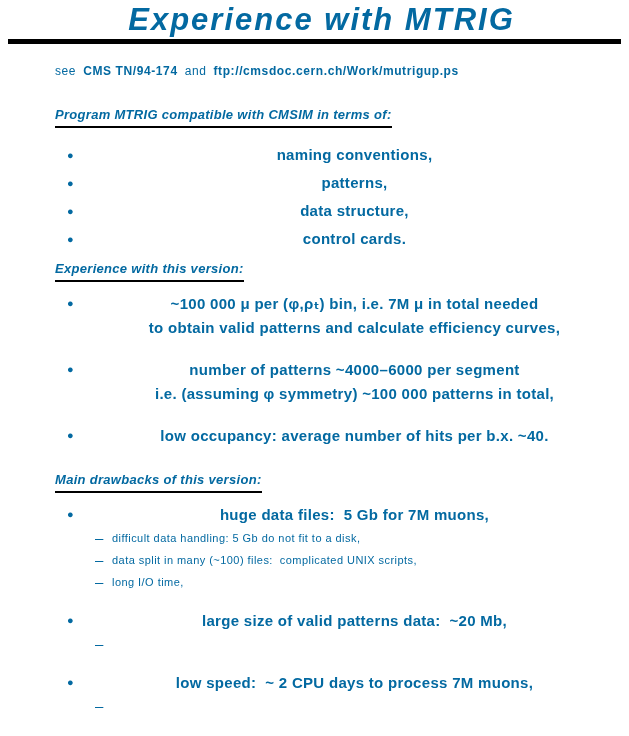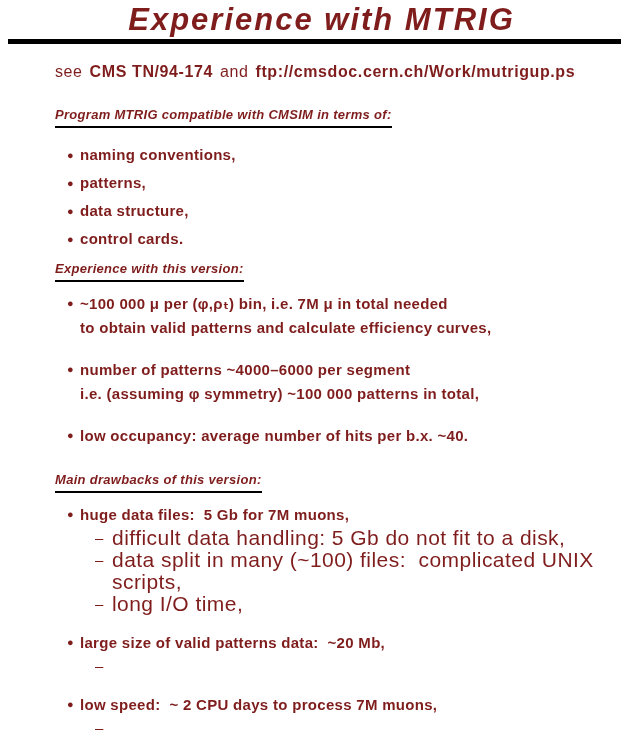--- a/index.html
+++ b/index.html
@@ -2,21 +2,21 @@
 <html><head>
 <meta charset="utf-8">
 <style>
   html, body { margin: 0; padding: 0; background: #e8e8e8; }
   .page {
     position: relative;
     width: 629px;
     height: 736px;
     margin: 0 auto;
     background: #ffffff;
-    color: #7f1d1d;
+    color: #0369a1;
     font-family: "Liberation Sans", "DejaVu Sans", sans-serif;
     overflow: hidden;
     box-sizing: border-box;
   }
 
   
   .title-wrap { text-align: center; padding-top: 3px; padding-left: 14px; }
   .title {
     margin: 0;
     display: inline-block;
@@ -29,21 +29,21 @@
   }
   .rule {
     height: 5px;
     background: #000;
     margin: 2px 8px 0 8px;
   }
 
   
   .ref {
     margin: 20px 0 0 55px;
-    font-size: 16px;
+    font-size: 12px;
     letter-spacing: 0.6px;
     line-height: 15px;
     white-space: pre-wrap;
   }
   .ref .light { font-weight: 400; }
   .ref .bold  { font-weight: 700; }
   .ref span { margin-right: 7px; }
 
   
   .sec-heading {
@@ -75,21 +75,21 @@
   .sec-2 li.item { margin-bottom: 18px; }
   .sec-2 li.item:last-child, .sec-1 li.item:last-child { margin-bottom: 0; }
 
   .bullet {
     flex: 0 0 13px;
     margin-left: 12px;
     font-size: 11px;
     line-height: 22px;
     font-weight: 700;
   }
-  .lines { flex: 1; }
+  .lines { flex: 1; text-align: center; }
   .line {
     display: block;
     font-size: 15px;
     font-weight: 700;
     letter-spacing: 0.3px;
     line-height: 22px;
     white-space: pre-wrap;
   }
   .sec-2 .line { line-height: 24px; }
 
@@ -99,21 +99,21 @@
   .group .main { display: flex; align-items: flex-start; }
   .group .main .line { line-height: 24px; }
   .sub { display: flex; margin-left: 40px; }
   .dash {
     flex: 0 0 17px;
     font-size: 15px;
     font-weight: 400;
     line-height: 22px;
   }
   .sub-text {
-    font-size: 21px;
+    font-size: 11px;
     font-weight: 400;
     letter-spacing: 0.45px;
     line-height: 22px;
     white-space: pre-wrap;
   }
 </style>
 </head>
 <body>
 
 <div class="page">

